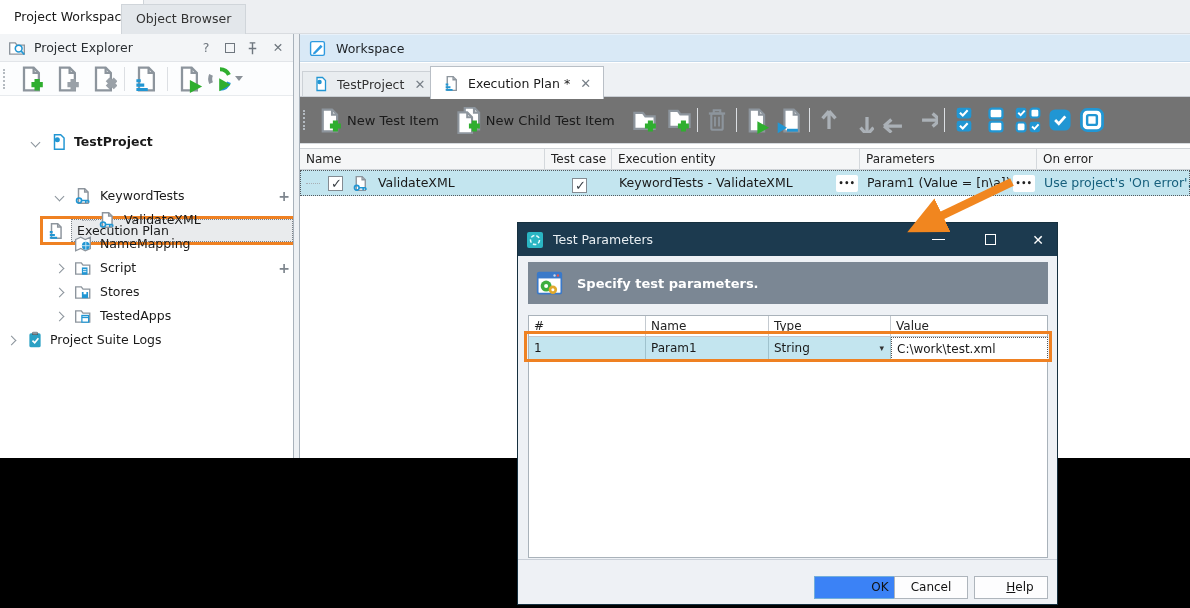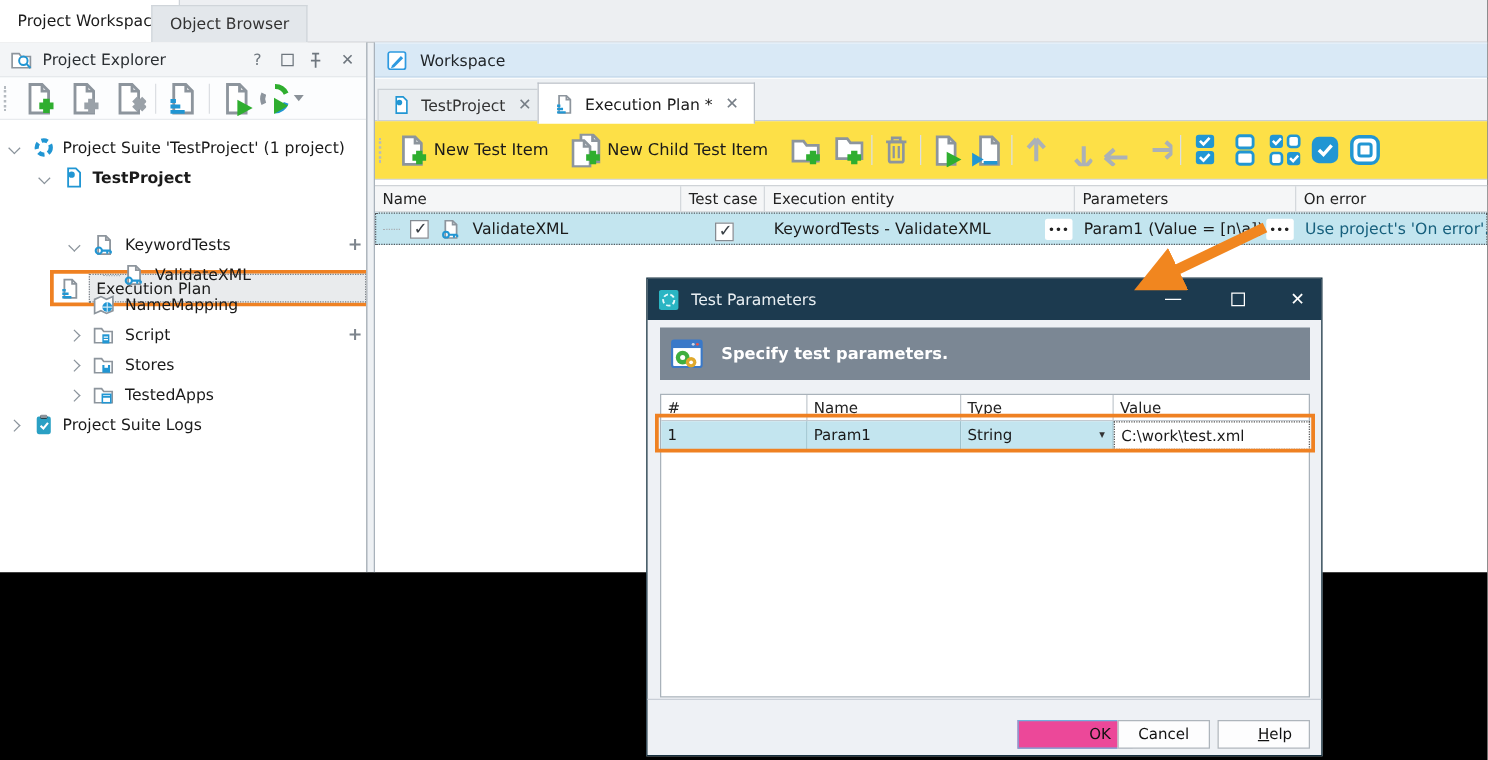--- a/index.html
+++ b/index.html
@@ -53,21 +53,21 @@
   .workspace{ position:absolute; left:300px; top:34px; width:890px; height:424px; background:#fff; }
   .ws-header{ position:absolute; left:0; top:0; width:890px; height:28px; background:#d9e9f6;
               border-top:1px solid #e8f1fa; border-bottom:1px solid #c3d8ea; display:flex; align-items:center; font-size:12.5px; color:#22262a;}
   .ws-header .hicon{ margin:0 10px 0 9px; }
   .ws-tabstrip{ position:absolute; left:0; top:29px; width:890px; height:34px; background:#eef1f4; border-bottom:1px solid #c9ced4; }
   .ws-tab{ position:absolute; display:flex; align-items:center; font-size:12.5px; white-space:nowrap; }
   .ws-tab .x{ margin-left:10px; color:#777f87; font-size:13px; font-weight:bold; }
   .ws-tab.inactive{ left:2px; top:8px; height:26px; background:#e9edf0; border:1px solid #ccd1d6; padding:0 10px; color:#333;}
   .ws-tab.active{ left:130px; top:3px; height:32px; background:#fff; border:1px solid #b9bfc6; border-bottom:none; padding:16px 12px; z-index:2;}
   .ws-tab .ticn{ margin-right:8px; }
-  .ws-toolbar{ position:absolute; left:0; top:63px; width:890px; height:47px; background:#fde047; border-bottom:1px solid #d6dade;
+  .ws-toolbar{ position:absolute; left:0; top:63px; width:890px; height:47px; background:#737373; border-bottom:1px solid #d6dade;
                display:flex; align-items:center; font-size:13px; }
   .ws-toolbar .lbl{ margin:0 10px 0 4px; }
   .wbtn{ display:flex; align-items:center; justify-content:center; height:38px; padding:0 3px; }
 
   
   .grid-header{ position:absolute; left:0; top:114px; width:890px; height:22px; background:#f5f6f7;
                 border-top:1px solid #cfd3d7; border-bottom:1px solid #cfd3d7; font-size:12px; color:#222; }
   .gh-cell{ position:absolute; top:0; height:22px; line-height:21px; padding-left:6px; border-right:1px solid #d4d8dc; overflow:hidden;}
   .grid-row{ position:absolute; left:0; top:136px; width:890px; height:26px; background:#c3e5ef;
              border:1px dotted #555a5f; font-size:12.5px; }
@@ -100,21 +100,21 @@
   .dt-hcell{ position:absolute; top:0; height:21px; line-height:20px; padding-left:5px; border-right:1px solid #c4cad0; overflow:hidden;}
   .dt-row{ position:absolute; left:0; top:21px; width:100%; height:23px; font-size:12px; }
   .dt-cell{ position:absolute; top:0; height:23px; line-height:23px; padding-left:5px; background:#c3e5ef;
             border-right:1px solid #9fc2cd; overflow:hidden; white-space:nowrap;}
   .dt-cell.value{ background:#fff; border:1px dotted #555; }
   .dd-arrow{ position:absolute; right:6px; top:0; font-size:9px; color:#333; line-height:23px;}
   .orange-row{ position:absolute; left:6px; top:108px; width:528px; height:31px; border:3px solid #EF8122; z-index:6; }
   .dlg-sep{ position:absolute; left:0; top:336px; width:100%; height:1px; background:#c9cfd7; }
   .dbtn{ position:absolute; top:353px; height:23px; background:#fdfdfe; border:1px solid #aeb5bc;
          font-size:12px; text-align:center; line-height:21px; color:#111; }
-  .dbtn.ok{ left:296px; width:92px; background:#ec4899; border-color:#72aedb;padding-left:40px; }
+  .dbtn.ok{ left:296px; width:92px; background:#3b82f6; border-color:#72aedb;padding-left:40px; }
   .dbtn.cancel{ left:376px; width:74px; }
   .dbtn.help{ left:456px; width:74px;padding-left:18px; }
   .dbtn.help::first-letter{ text-decoration:underline; }
 
   .arrow-overlay{ position:absolute; left:860px; top:168px; width:180px; height:92px; z-index:8; pointer-events:none; }
 
   svg.ic{ display:block; }
 </style>
 </head>
 <body>
@@ -313,27 +313,20 @@
         </div>
       <div class="tbtn">
           <svg class="ic" width="28" height="28">
             <use href="#i-pinwheel"></use>
           </svg>
           <span class="caret"></span>
         </div>
     </div>
 
     <div class="tree">
-      <div class="trow" style="top:8px">
-        <span class="chev down" style="left:8px"></span>
-        <svg class="ic ticon" style="left:26px" width="18" height="18">
-            <use href="#i-suite"></use>
-          </svg>
-        <span class="tlabel" style="left:50px">Project Suite 'TestProject' (1 project)</span>
-      </div>
       <div class="trow" style="top:32px">
         <span class="chev down" style="left:32px"></span>
         <svg class="ic ticon" style="left:50px" width="18" height="18">
             <use href="#i-project"></use>
           </svg>
         <span class="tlabel bold" style="left:74px">TestProject</span>
       </div>
       <div class="sel-orange">
         <svg class="ic" style="margin:0 6px 0 4px" width="18" height="18">
             <use href="#i-page"></use>

